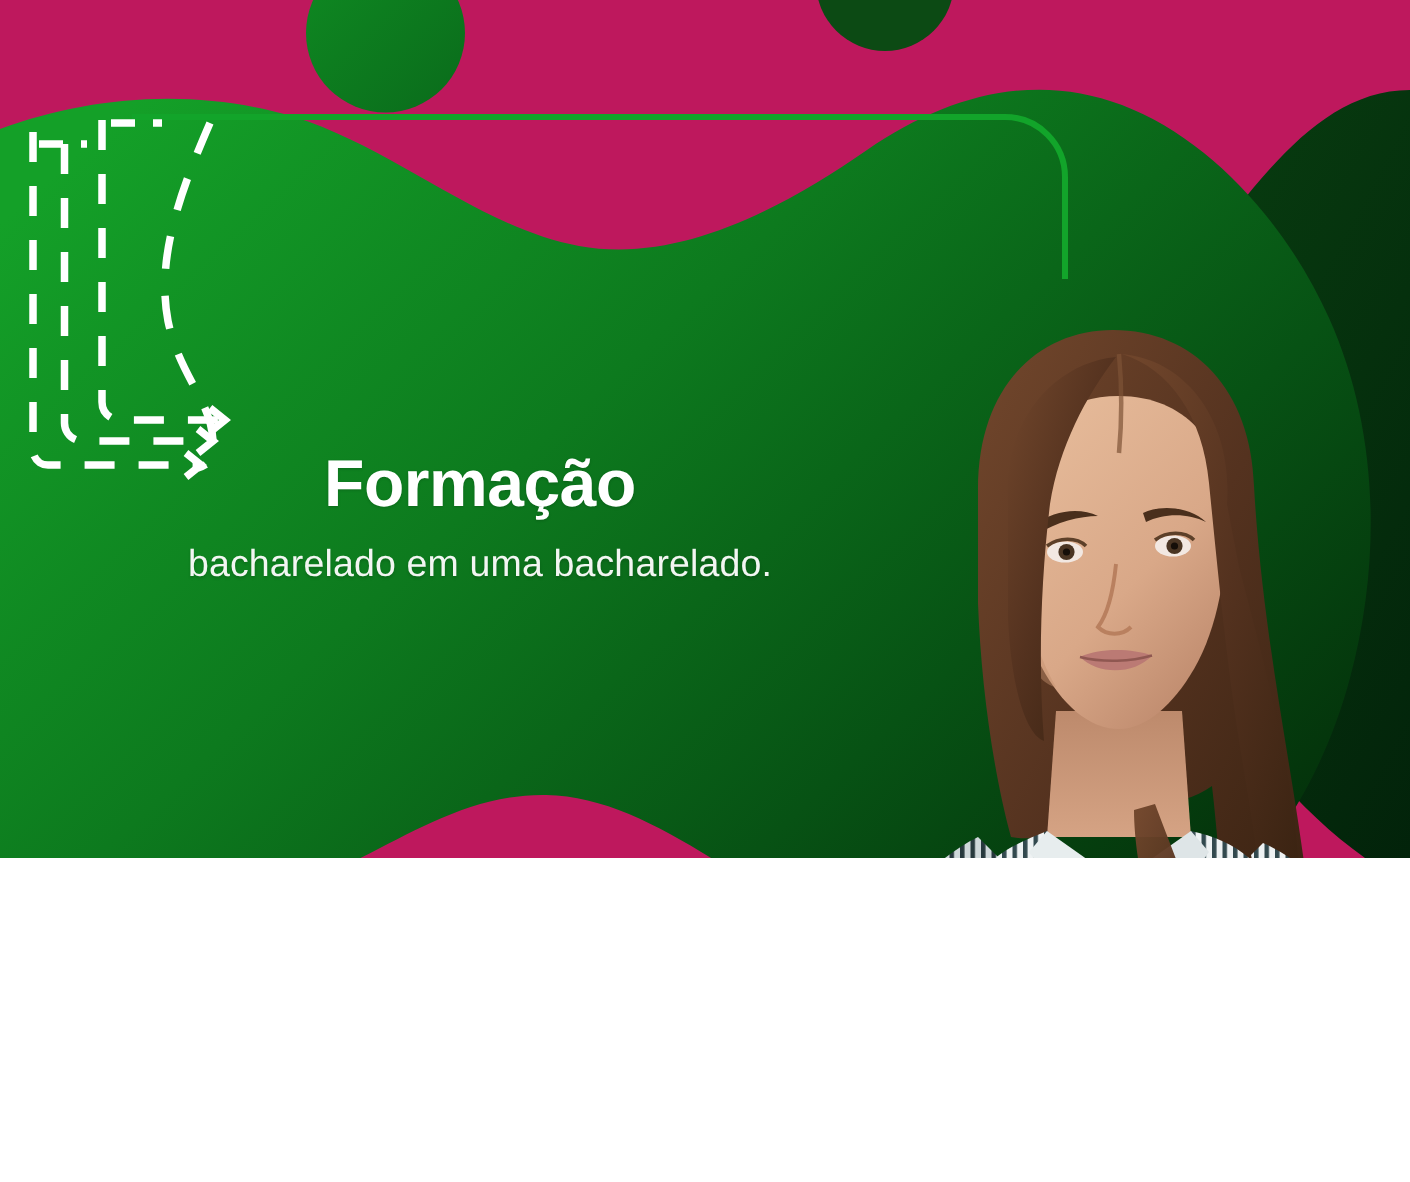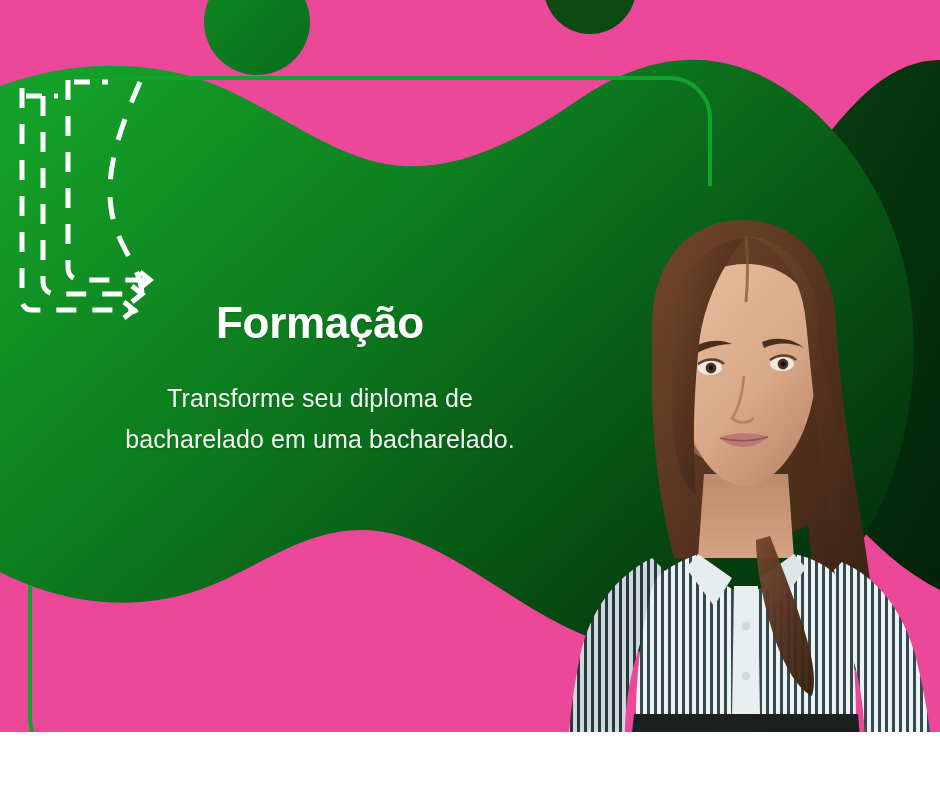--- a/index.html
+++ b/index.html
@@ -6,22 +6,22 @@
   * { margin:0; padding:0; box-sizing:border-box; }
   html,body{ background:#ffffff; }
   body{
     width:940px; height:788px;
     font-family:"Liberation Sans", sans-serif;
     overflow:hidden;
     position:relative;
   }
   #banner{
     position:relative;
-    width:940px; height:732px;
-    background:#ec4899;
+    width:940px; height:572px;
+    background:#be185d;
     overflow:hidden;
   }
   .layer{ position:absolute; top:0; left:0; width:940px; height:788px; }
   #bg-svg{ z-index:1; }
   #deco-svg{ z-index:2; }
   #person-wrap{
     position:absolute; z-index:3;
     left:556px; top:206px; width:384px; height:582px;
     overflow:hidden;
   }
@@ -254,17 +254,16 @@
                  C226,362 240,396 250,430
                  C258,458 260,476 256,490
                  C240,482 226,456 216,424
                  C206,392 200,358 200,334 Z"></path>
       </g>
     </svg>
   </div>
 
   <div id="copy">
     <div class="headline">Formação</div>
-    <div class="subline">Transforme seu diploma de</div>
     <div class="subline" style="margin-top:0">bacharelado em uma bacharelado.</div>
   </div>
 
 </div>
 
 </body></html>

